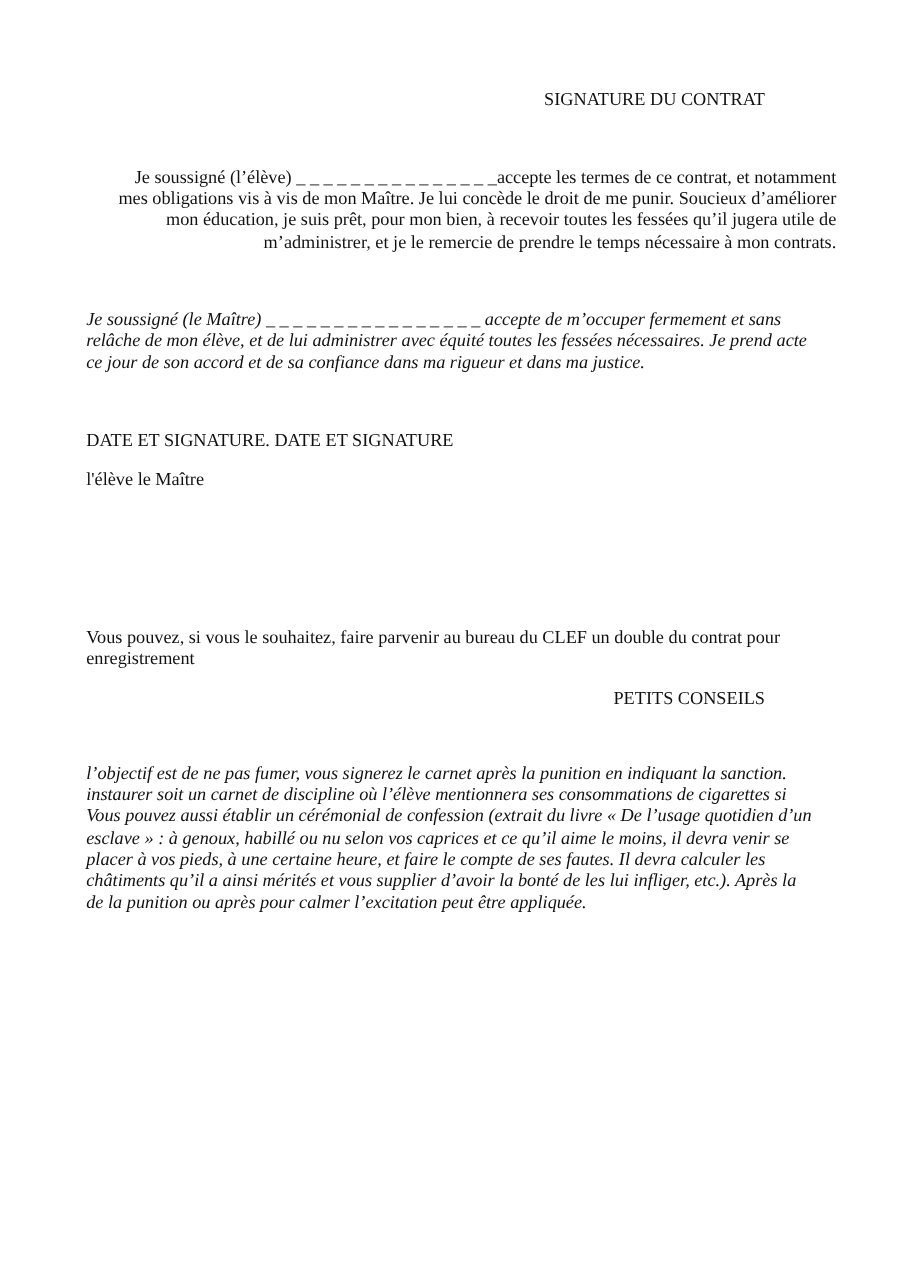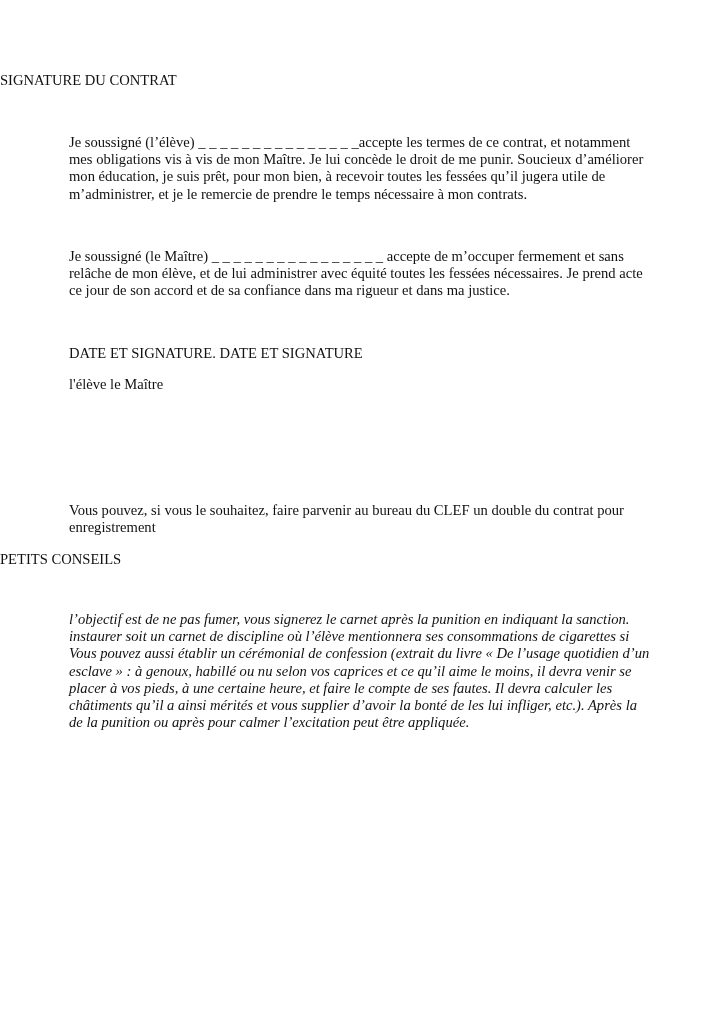--- a/index.html
+++ b/index.html
@@ -1,37 +1,37 @@
 <!DOCTYPE html>
 <html><head>
   <meta charset="utf-8">
   <style>
     html, body { margin: 0; padding: 0; background: #ffffff; }
     body { width: 724px; height: 1024px; position: relative; overflow: hidden;
       font-family: "Liberation Serif", "DejaVu Serif", serif; color: #111; font-size: 14.6px; }
     .page { position: absolute; left: 0; top: 0; width: 724px; height: 1024px; }
-    .heading { position: absolute; left: 0; width: 612px; text-align: left; letter-spacing: 0; }
+    .heading { position: absolute; left: 0; width: 612px; text-align: right; letter-spacing: 0; }
     .block { position: absolute; left: 69px; width: 600px; line-height: 17.2px; }
     .italic { font-style: italic; }
     .line { display: block; white-space: nowrap; }
   </style>
 </head>
 <body>
 
 <div class="page">
   <div class="heading" style="top:72px;">SIGNATURE DU CONTRAT</div>
 
-  <div class="block" style="top:134px;">
+  <div class="block" style="top:134px;text-align:right;">
     <span class="line">Je soussigné (l’élève) _ _ _ _ _ _ _ _ _ _ _ _ _ _ _accepte les termes de ce contrat, et notamment</span>
     <span class="line">mes obligations vis à vis de mon Maître. Je lui concède le droit de me punir. Soucieux d’améliorer</span>
     <span class="line">mon éducation, je suis prêt, pour mon bien, à recevoir toutes les fessées qu’il jugera utile de</span>
     <span class="line">m’administrer, et je le remercie de prendre le temps nécessaire à mon contrats.</span>
   </div>
 
-  <div class="block" style="top:248px;">
+  <div class="block" style="top:248px;font-style:italic;">
     <span class="line">Je soussigné (le Maître) _ _ _ _ _ _ _ _ _ _ _ _ _ _ _ _ accepte de m’occuper fermement et sans</span>
     <span class="line">relâche de mon élève, et de lui administrer avec équité toutes les fessées nécessaires. Je prend acte</span>
     <span class="line">ce jour de son accord et de sa confiance dans ma rigueur et dans ma justice.</span>
   </div>
 
   <div class="block" style="top:345px;">DATE ET SIGNATURE. DATE ET SIGNATURE</div>
 
   <div class="block" style="top:502px;">
     <span class="line">Vous pouvez, si vous le souhaitez, faire parvenir au bureau du CLEF un double du contrat pour</span>
     <span class="line">enregistrement</span>

